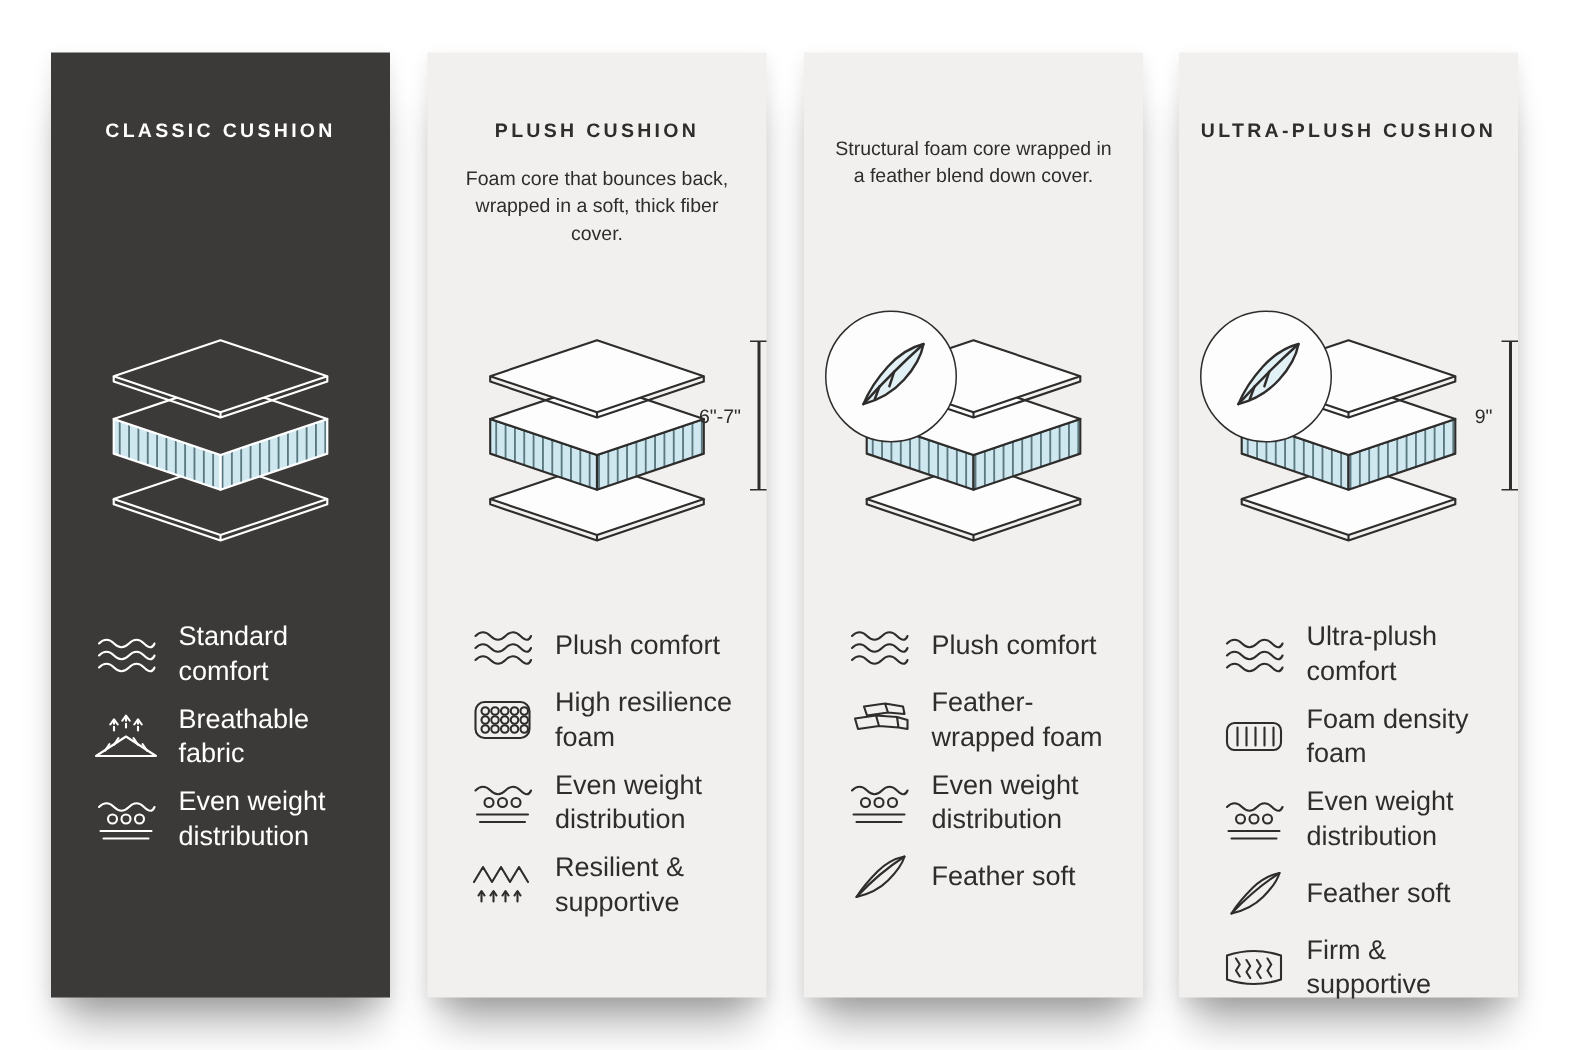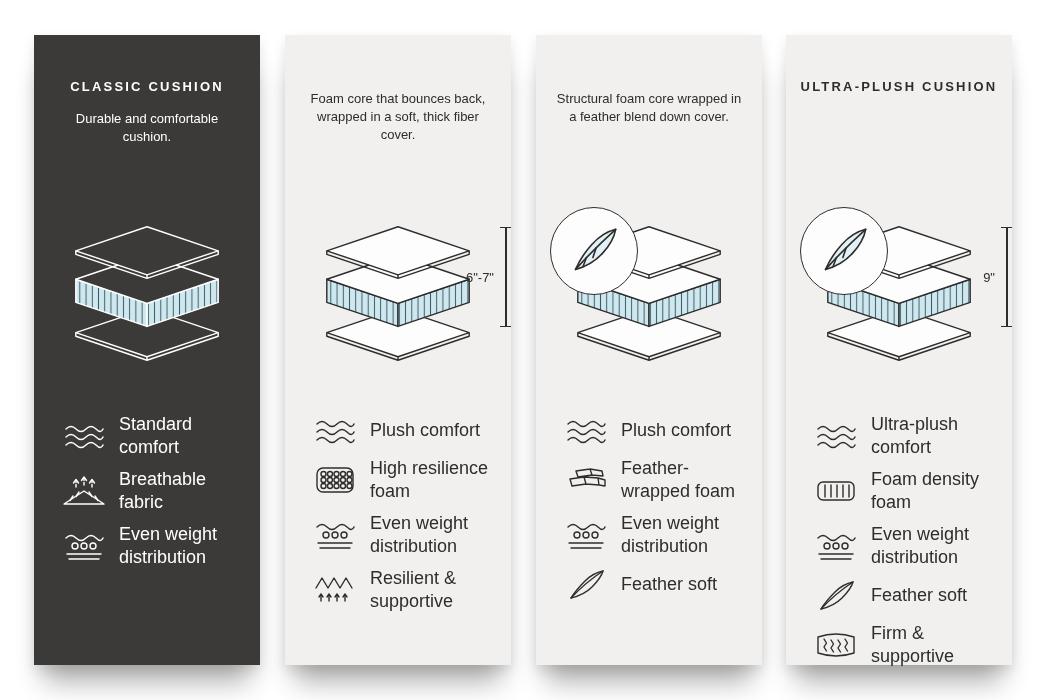--- a/index.html
+++ b/index.html
@@ -40,21 +40,20 @@
   <defs>
     <pattern id="hatch" width="7" height="7" patternUnits="userSpaceOnUse">
       <rect width="7" height="7" fill="#cfe8ef"></rect>
       <line x1="3.5" y1="-1" x2="3.5" y2="8" stroke="#3c5a63" stroke-width="1.1"></line>
     </pattern>
   </defs>
 </svg>
 
 <section class="card c0 dark">
   <h2 class="title">CLASSIC CUSHION</h2>
-  <p class="desc">Durable and comfortable cushion.</p>
   <div class="illus">
     <svg class="cushion" viewBox="0 0 200 154" width="178">
       <path class="face" d="M100,94 L180,121 L100,148 L20,121 Z"></path>
       <path class="edge" d="M20,121 L20,125 L100,152 L180,125 L180,121 M100,148 L100,152"></path>
       <path class="side" d="M20,61 L100,88 L100,114 L20,87 Z"></path>
       <path class="side" d="M180,61 L100,88 L100,114 L180,87 Z"></path>
       <path class="face" d="M100,34 L180,61 L100,88 L20,61 Z"></path>
       <path class="face" d="M100,2 L180,29 L100,56 L20,29 Z"></path>
       <path class="edge" d="M20,29 L20,33 L100,60 L180,33 L180,29 M100,56 L100,60"></path>
     </svg>
@@ -90,20 +89,21 @@
             <circle cx="31" cy="17" r="3"></circle>
             <path d="M5,25 H39 M7,30 H37"></path>
           </svg>
         </span>
       <span class="flabel">Even weight distribution</span>
     </li>
   </ul>
 </section>
 
 <section class="card c1">
+  <h2 class="title">PLUSH CUSHION</h2>
   <p class="desc">Foam core that bounces back, wrapped in a soft, thick fiber cover.</p>
   <div class="illus">
     <svg class="cushion" viewBox="0 0 200 154" width="178">
       <path class="face" d="M100,94 L180,121 L100,148 L20,121 Z"></path>
       <path class="edge" d="M20,121 L20,125 L100,152 L180,125 L180,121 M100,148 L100,152"></path>
       <path class="side" d="M20,61 L100,88 L100,114 L20,87 Z"></path>
       <path class="side" d="M180,61 L100,88 L100,114 L180,87 Z"></path>
       <path class="face" d="M100,34 L180,61 L100,88 L20,61 Z"></path>
       <path class="face" d="M100,2 L180,29 L100,56 L20,29 Z"></path>
       <path class="edge" d="M20,29 L20,33 L100,60 L180,33 L180,29 M100,56 L100,60"></path>

